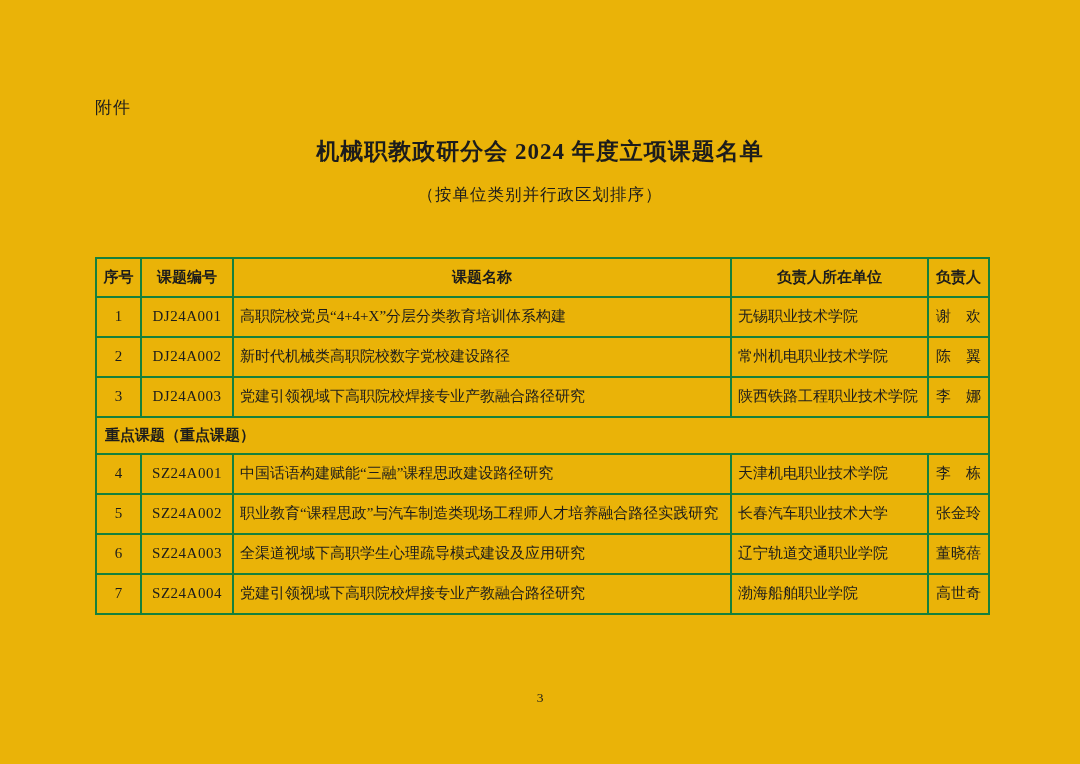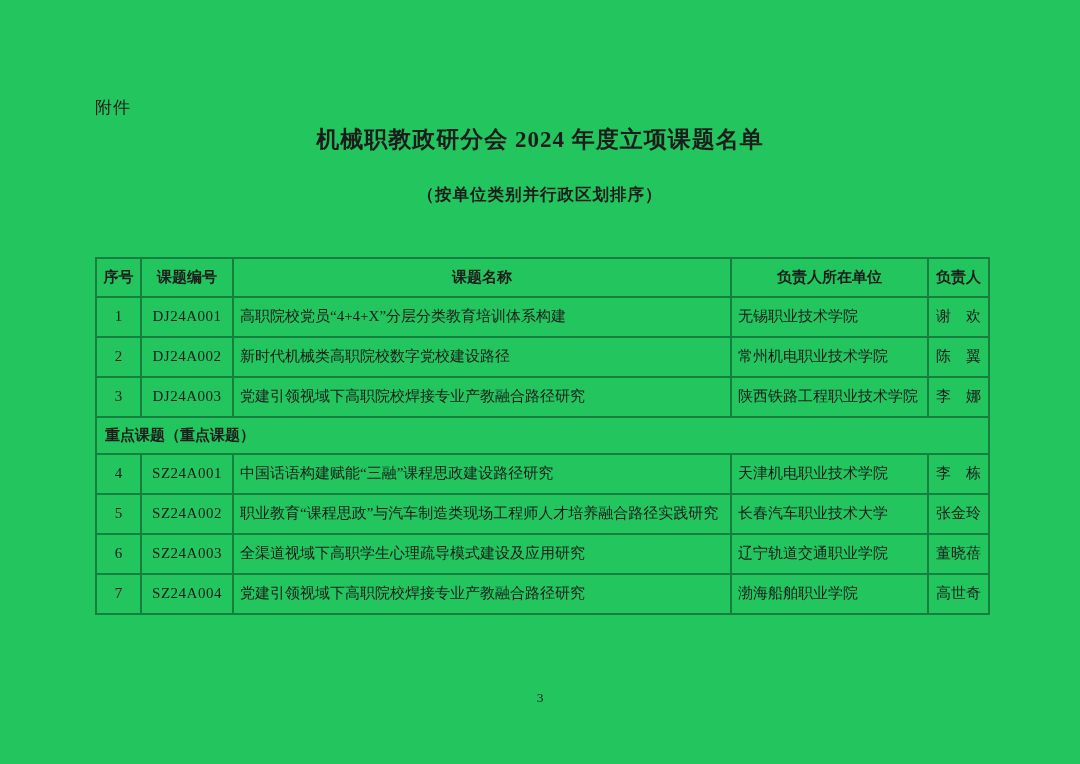--- a/index.html
+++ b/index.html
@@ -6,44 +6,44 @@
   html, body {
     width: 1080px; height: 764px;
     background: #ffffff;
     font-family: "Liberation Serif", "DejaVu Serif", serif;
     color: #1c1c1c;
     overflow: hidden;
   }
   .page {
     position: relative;
     width: 1080px; height: 764px;
-    background: #22c55e;
+    background: #eab308;
   }
   .attachment-label {
     position: absolute;
     left: 95px; top: 96px;
     font-size: 17px;
     letter-spacing: 1px;
   }
   .doc-title {
     position: absolute;
-    left: 0; top: 124px;
+    left: 0; top: 136px;
     width: 1080px;
     text-align: center;
     font-size: 23px;
     font-weight: bold;
     letter-spacing: 1px;
   }
   .doc-subtitle {
     position: absolute;
     left: 0; top: 184px;
     width: 1080px;
     text-align: center;
     font-size: 16.5px;
-    font-weight: bold;
+    font-weight: normal;
     letter-spacing: 1px;
   }
   table.project-table {
     position: absolute;
     left: 95px; top: 257px;
     width: 893px;
     border-collapse: collapse;
     table-layout: fixed;
     font-size: 15px;
   }

